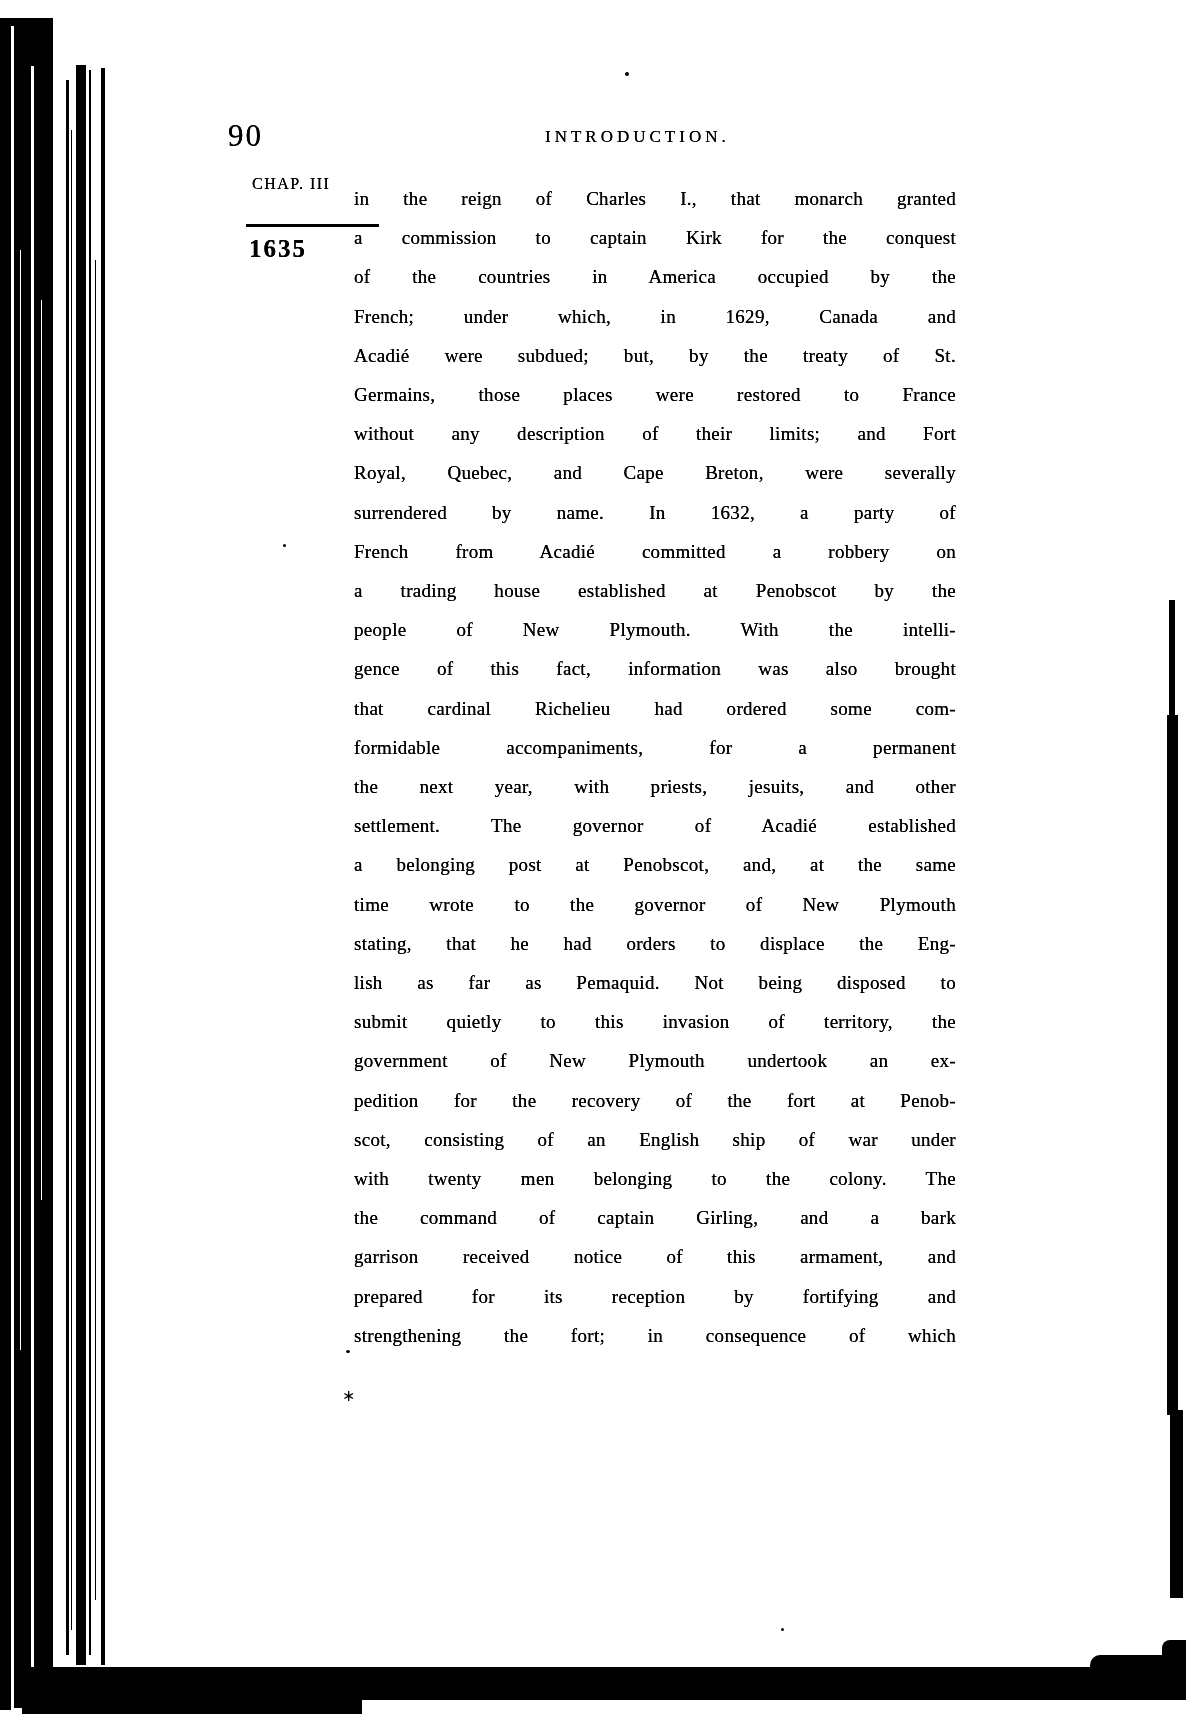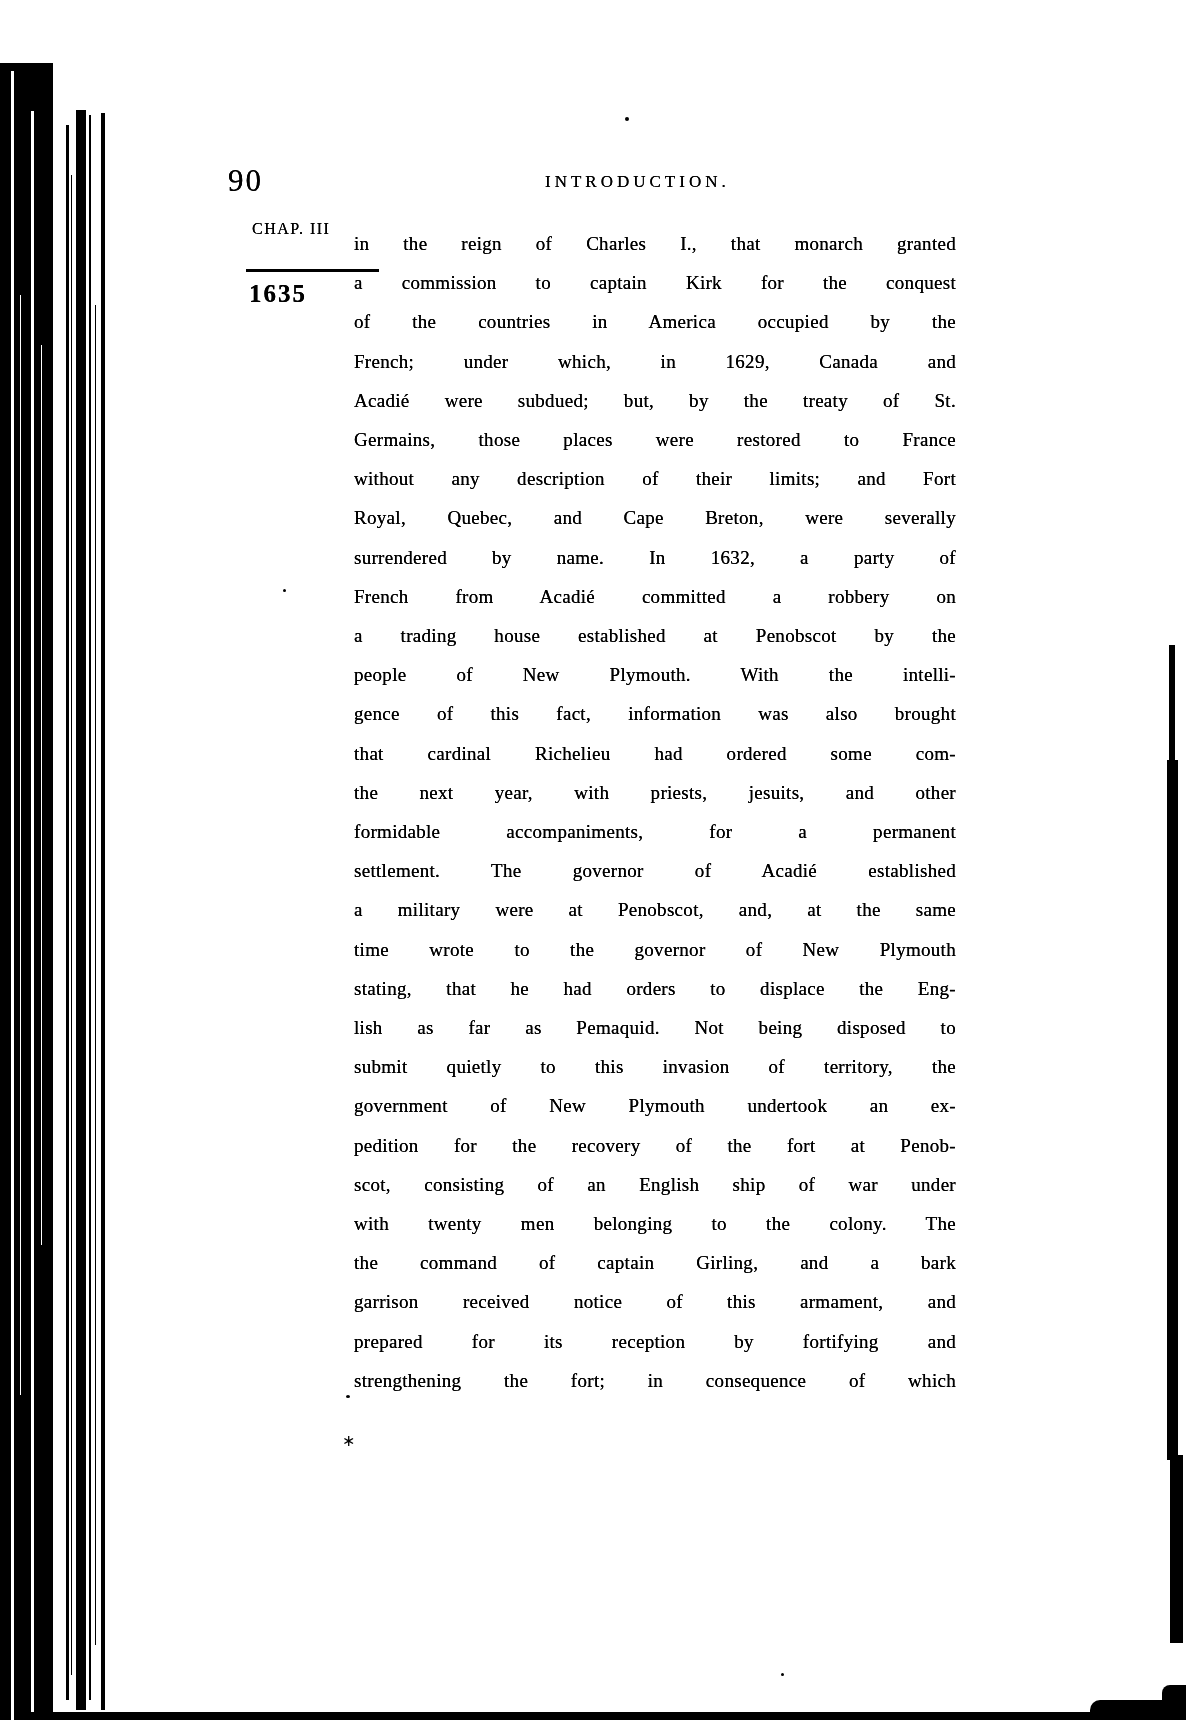--- a/index.html
+++ b/index.html
@@ -1,21 +1,21 @@
 <!DOCTYPE html>
 <html><head>
 <meta charset="utf-8">
 <style>
   html,body{margin:0;padding:0;}
   body{
     width:1186px;height:1720px;position:relative;overflow:hidden;
     background:#ffffff;color:#000;
     font-family:"Liberation Serif", serif;
   }
-  .abs{position:absolute;margin-top:45px;}
+  .abs{position:absolute;}
   .ink{background:#000;}
   .paper{background:#fff;}
 
   
   .page-number{
     left:228px;top:118px;font-size:31px;letter-spacing:2px;
     text-shadow:0 0 0.5px #000;
   }
   .running-header{
     left:545px;top:127px;font-size:17px;letter-spacing:4px;
@@ -95,24 +95,24 @@
     <div class="text-line">Acadié were subdued; but, by the treaty of St.</div>
     <div class="text-line">Germains, those places were restored to France</div>
     <div class="text-line">without any description of their limits; and Fort</div>
     <div class="text-line">Royal, Quebec, and Cape Breton, were severally</div>
     <div class="text-line">surrendered by name.  In 1632, a party of</div>
     <div class="text-line">French from Acadié committed a robbery on</div>
     <div class="text-line">a trading house established at Penobscot by the</div>
     <div class="text-line">people of New Plymouth.  With the intelli-</div>
     <div class="text-line">gence of this fact, information was also brought</div>
     <div class="text-line">that cardinal Richelieu had ordered some com-</div>
+    <div class="text-line">formidable accompaniments, for a permanent</div>
     <div class="text-line">the next year, with priests, jesuits, and other</div>
-    <div class="text-line">formidable accompaniments, for a permanent</div>
     <div class="text-line">settlement.  The governor of Acadié established</div>
-    <div class="text-line">a military were at Penobscot, and, at the same</div>
+    <div class="text-line">a belonging post at Penobscot, and, at the same</div>
     <div class="text-line">time wrote to the governor of New Plymouth</div>
     <div class="text-line">stating, that he had orders to displace the Eng-</div>
     <div class="text-line">lish as far as Pemaquid.  Not being disposed to</div>
     <div class="text-line">submit quietly to this invasion of territory, the</div>
     <div class="text-line">government of New Plymouth undertook an ex-</div>
     <div class="text-line">pedition for the recovery of the fort at Penob-</div>
     <div class="text-line">scot, consisting of an English ship of war under</div>
     <div class="text-line">with twenty men belonging to the colony.  The</div>
     <div class="text-line">the command of captain Girling, and a bark</div>
     <div class="text-line">garrison received notice of this armament, and</div>

